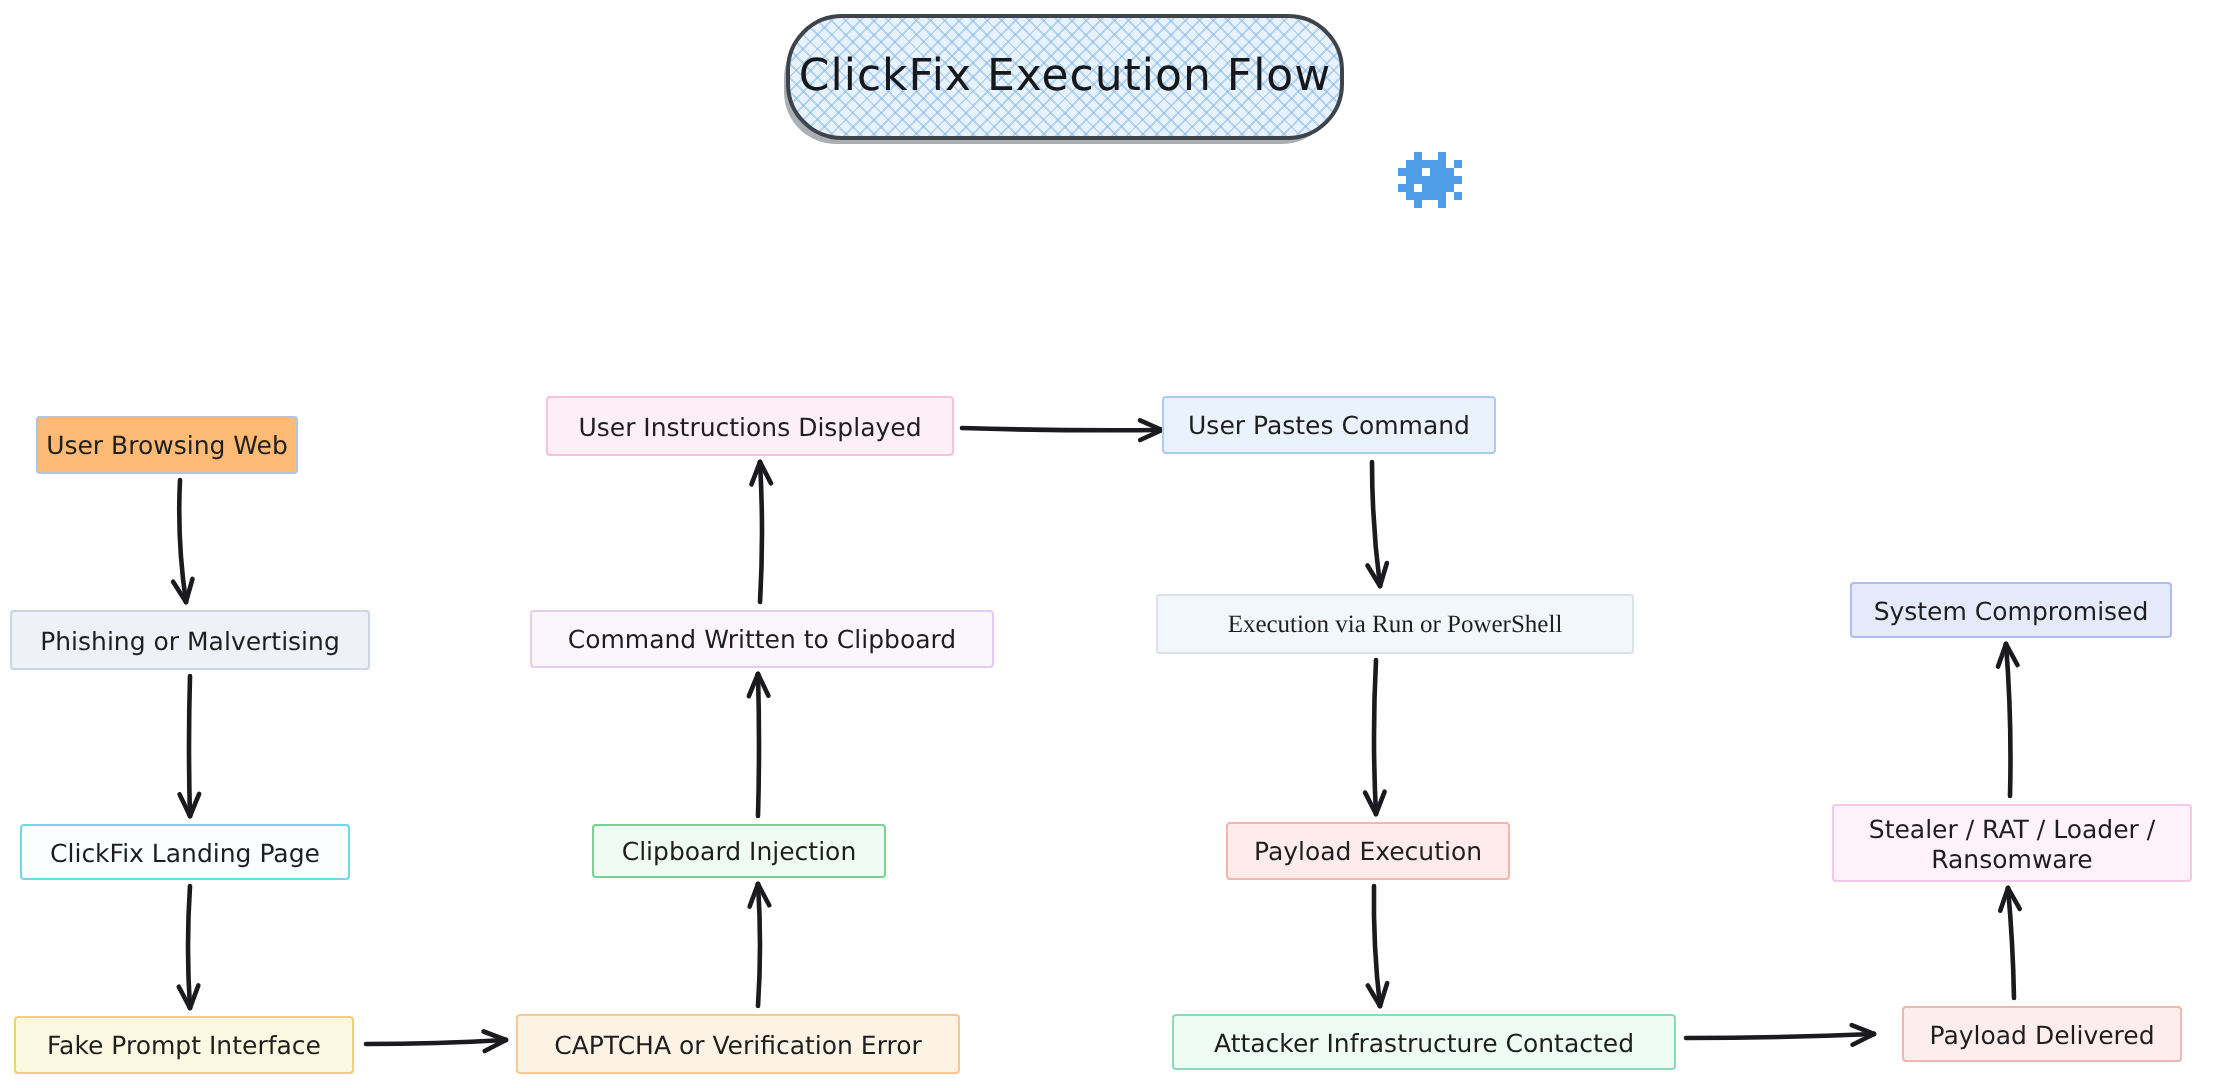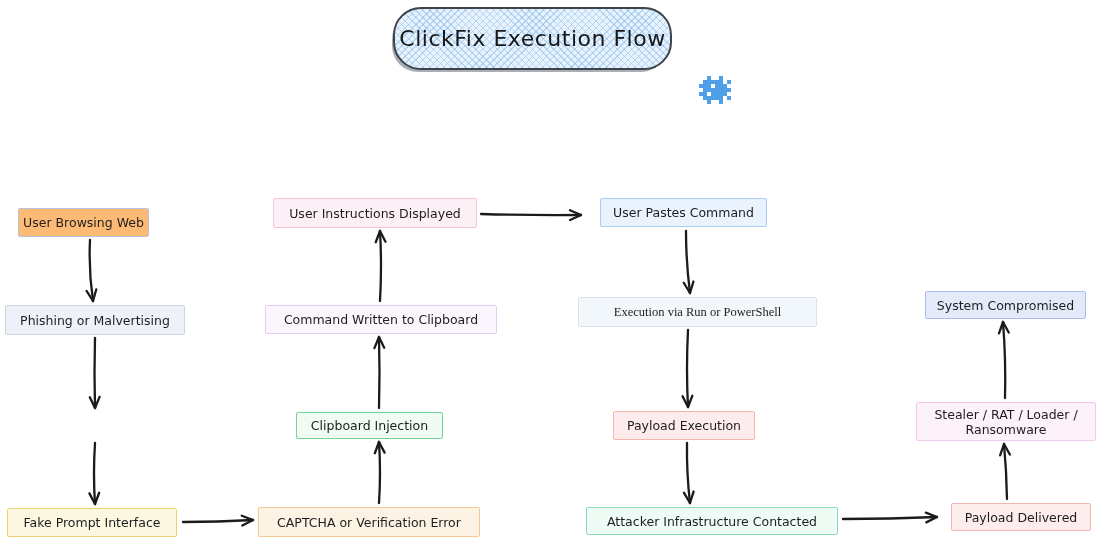--- a/index.html
+++ b/index.html
@@ -129,36 +129,39 @@
         <path d="M1008.7412513972056 332.5374585358181 L1003 322"></path>
       </g>
     </svg>
 
   <div class="node" style="left: 18px; top: 208px; width: 131px; height: 29px; background: #fdba74; border-color: rgb(181, 196, 218);">
       <span class="lbl">User Browsing Web</span>
     </div>
   <div class="node" style="left: 5px; top: 305px; width: 180px; height: 30px; background: rgb(238, 242, 248); border-color: rgb(204, 213, 226);">
       <span class="lbl">Phishing or Malvertising</span>
     </div>
+  <div class="node" style="left: 10px; top: 412px; width: 165px; height: 28px; background: rgb(251, 254, 255); border-color: rgb(110, 215, 232);">
+      <span class="lbl">ClickFix Landing Page</span>
+    </div>
   <div class="node" style="left: 7px; top: 508px; width: 170px; height: 29px; background: rgb(252, 247, 225); border-color: rgb(238, 210, 114);">
       <span class="lbl">Fake Prompt Interface</span>
     </div>
   <div class="node" style="left: 273px; top: 198px; width: 204px; height: 30px; background: rgb(253, 239, 246); border-color: rgb(246, 195, 218);">
       <span class="lbl">User Instructions Displayed</span>
     </div>
   <div class="node" style="left: 265px; top: 305px; width: 232px; height: 29px; background: rgb(251, 245, 254); border-color: rgb(228, 204, 242);">
       <span class="lbl">Command Written to Clipboard</span>
     </div>
   <div class="node" style="left: 296px; top: 412px; width: 147px; height: 27px; background: rgb(240, 251, 243); border-color: rgb(116, 212, 148);">
       <span class="lbl">Clipboard Injection</span>
     </div>
   <div class="node" style="left: 258px; top: 507px; width: 222px; height: 30px; background: rgb(253, 243, 229); border-color: rgb(246, 201, 147);">
       <span class="lbl">CAPTCHA or Verification Error</span>
     </div>
-  <div class="node" style="left: 600px; top: 198px; width: 167px; height: 29px; background: rgb(233, 242, 253); border-color: rgb(172, 205, 243);">
+  <div class="node" style="left: 581px; top: 198px; width: 167px; height: 29px; background: rgb(233, 242, 253); border-color: rgb(172, 205, 243);">
       <span class="lbl">User Pastes Command</span>
     </div>
   <div class="node" style="left: 578px; top: 297px; width: 239px; height: 30px; background: rgb(242, 247, 252); border-color: rgb(217, 226, 236); font-family: Liberation Serif, serif;">
       <span class="lbl">Execution via Run or PowerShell</span>
     </div>
   <div class="node" style="left: 613px; top: 411px; width: 142px; height: 29px; background: rgb(253, 236, 235); border-color: rgb(245, 181, 173);">
       <span class="lbl">Payload Execution</span>
     </div>
   <div class="node" style="left: 586px; top: 507px; width: 252px; height: 28px; background: rgb(239, 252, 245); border-color: rgb(138, 220, 182);">
       <span class="lbl">Attacker Infrastructure Contacted</span>

